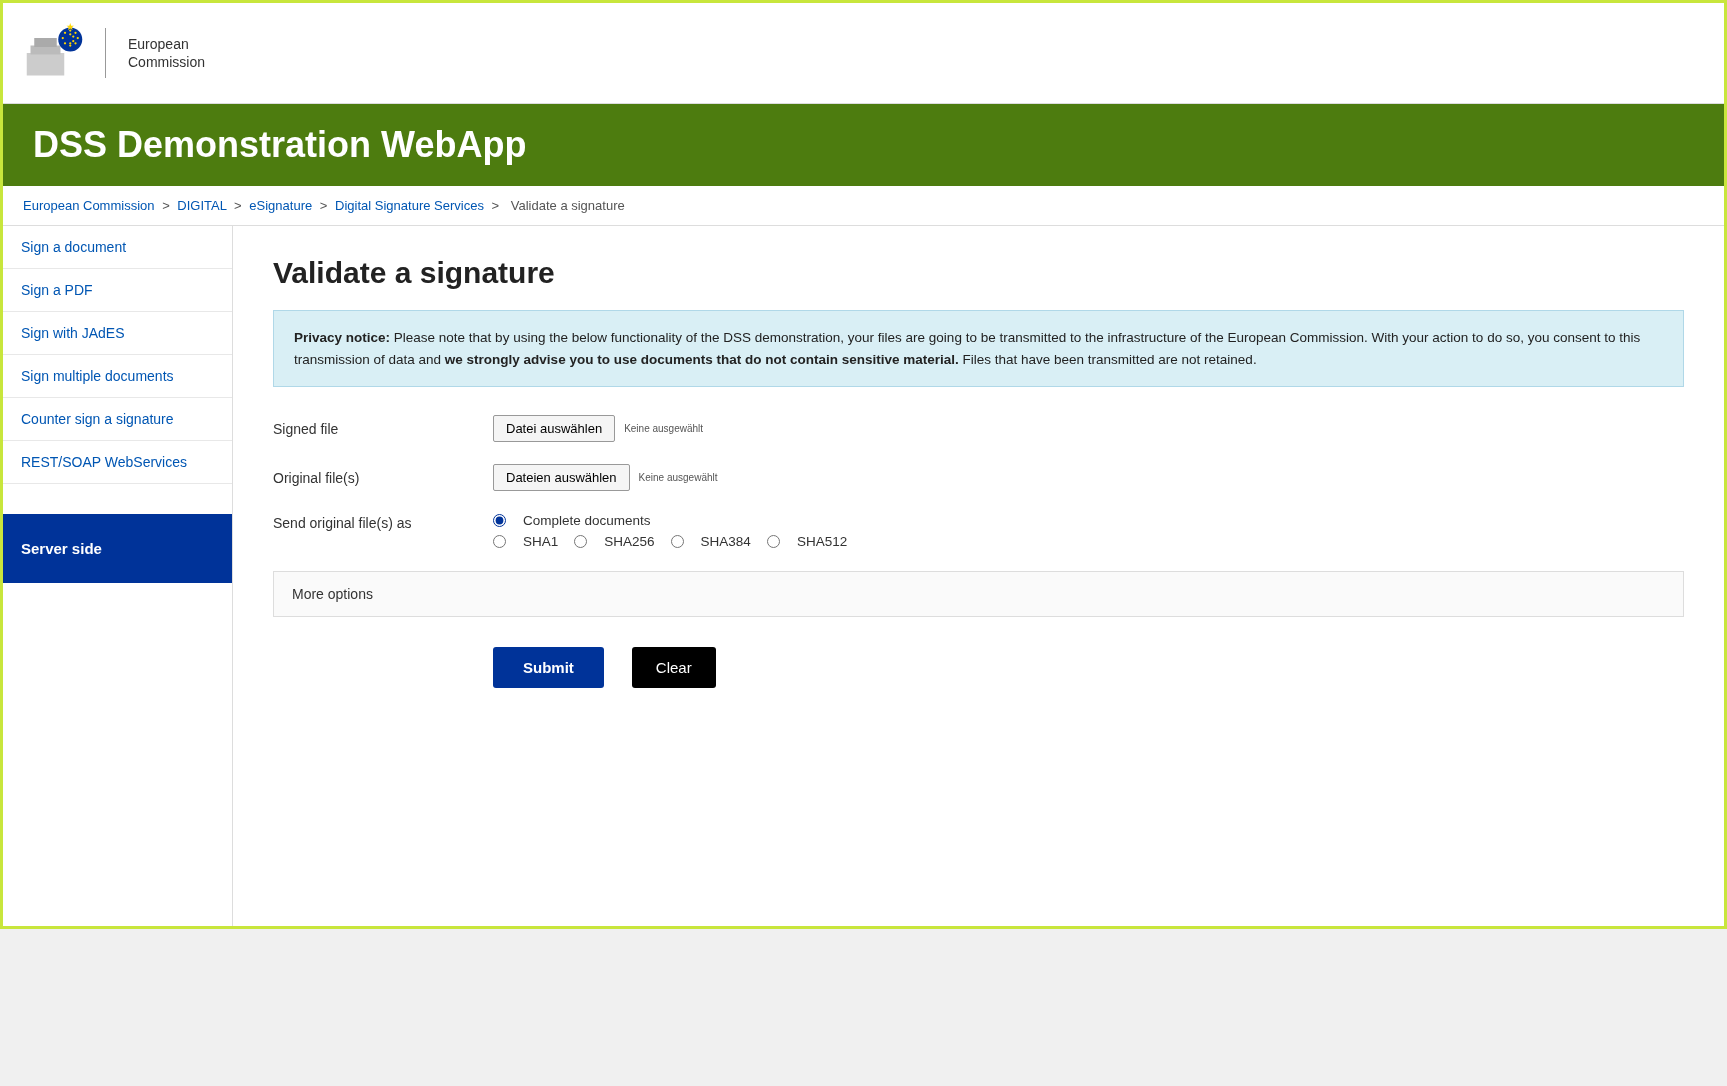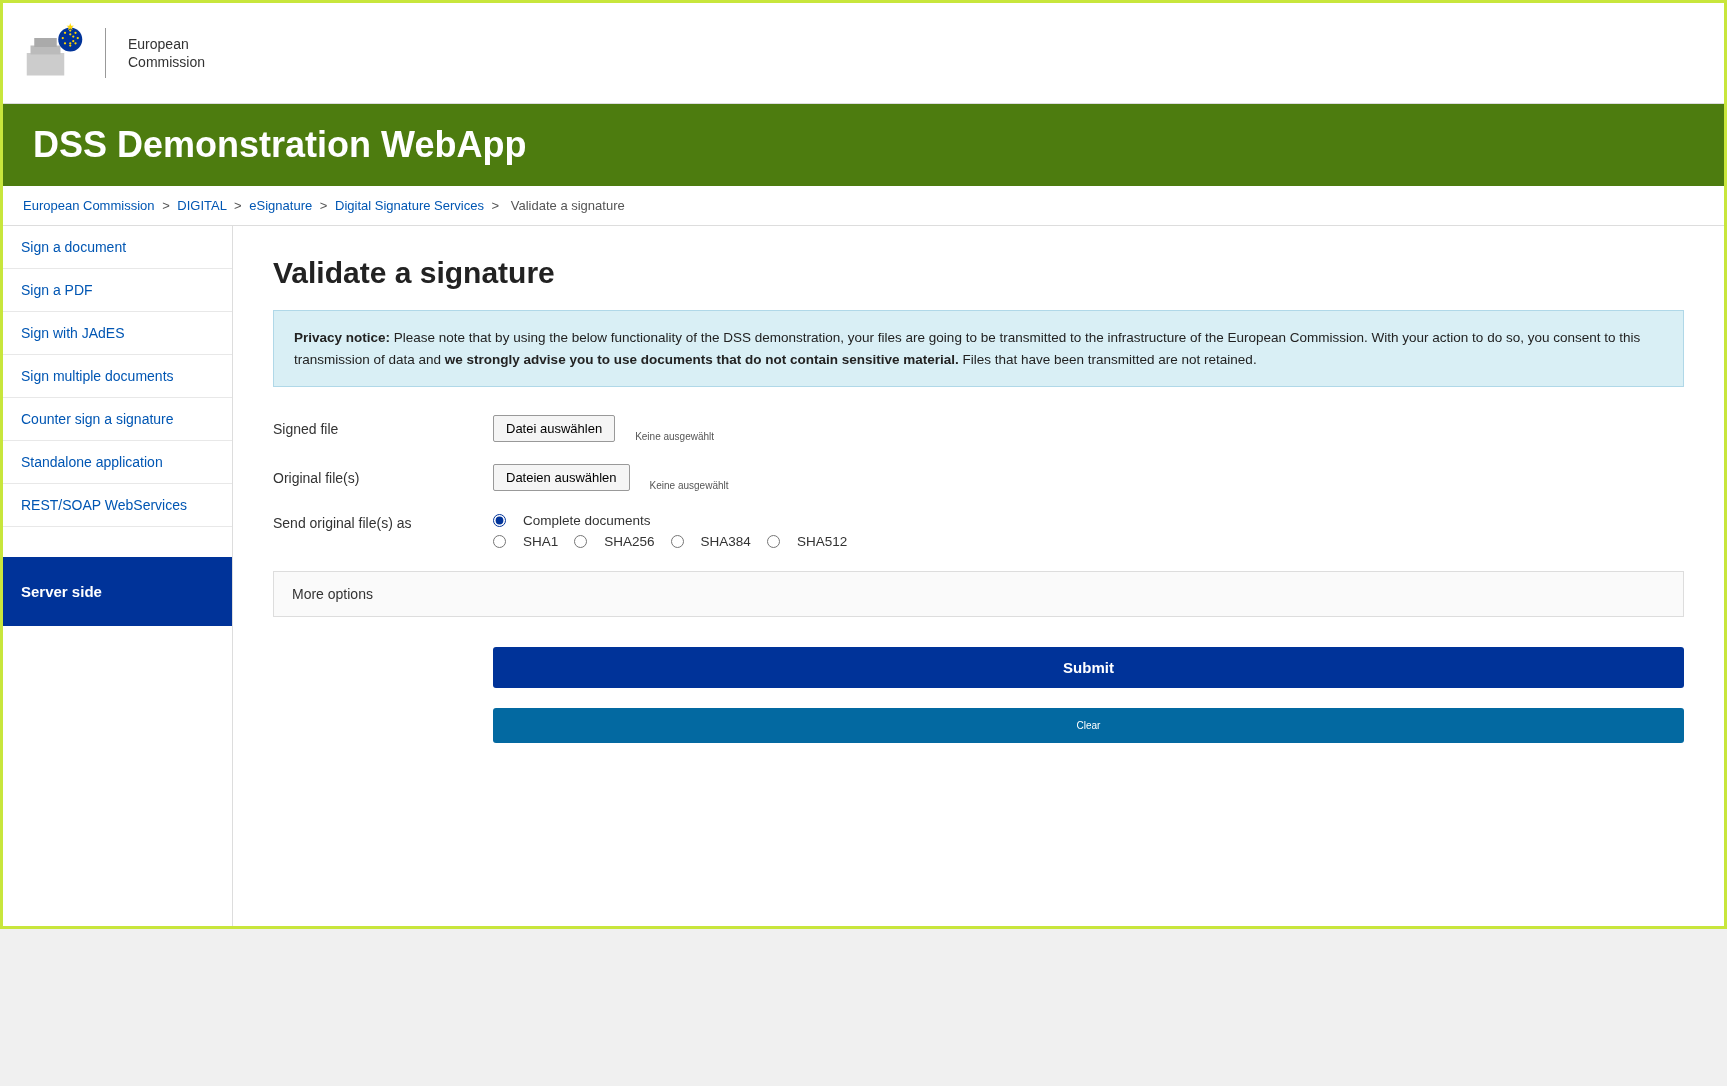--- a/index.html
+++ b/index.html
@@ -134,22 +134,22 @@
       margin-bottom: 22px;
     }
     .form-label {
       width: 220px;
       font-size: 14px;
       color: #333;
       flex-shrink: 0;
     }
     .form-control {
       display: flex;
-      align-items: flex-end;
-      gap: 20px;
+      align-items: center;
+      gap: 9px;
     }
     .file-btn {
       background: #f5f5f5;
       border: 1px solid #999;
       padding: 5px 12px;
       font-size: 13px;
       cursor: pointer;
       border-radius: 2px;
     }
     .file-none {
@@ -188,40 +188,39 @@
       margin-bottom: 30px;
       background: #fafafa;
       color: #333;
       font-size: 14px;
       cursor: pointer;
     }
 
     
     .btn-row {
       display: flex;
-      gap: 20px;
+      gap: 28px;
       margin-left: 220px;
-      flex-direction: column;
     }
     .btn-submit {
       background: #003399;
       color: #fff;
       border: none;
       padding: 12px 30px;
       font-size: 15px;
       font-weight: bold;
       cursor: pointer;
       border-radius: 3px;
     }
     .btn-clear {
-      background: #0369a1;
+      background: #000000;
       color: #fff;
       border: none;
       padding: 12px 24px;
-      font-size: 10px;
+      font-size: 15px;
       cursor: pointer;
       border-radius: 3px;
     }
   </style>
 </head>
 <body>
 
 <div class="top-header">
   <div class="logo-area">
     <svg class="eu-logo" viewBox="0 0 80 80" xmlns="http://www.w3.org/2000/svg">
@@ -273,21 +272,20 @@
 </div>
 
 <div class="main-layout">
 
   <div class="sidebar">
     <div class="sidebar-item">Sign a document</div>
     <div class="sidebar-item">Sign a PDF</div>
     <div class="sidebar-item">Sign with JAdES</div>
     <div class="sidebar-item">Sign multiple documents</div>
     <div class="sidebar-item">Counter sign a signature</div>
-    <div class="sidebar-item">Standalone application</div>
     <div class="sidebar-item">REST/SOAP WebServices</div>
     <div style="height: 30px;"></div>
     <div class="sidebar-server">Server side</div>
   </div>
 
   <div class="content">
     <h2 class="page-title">Validate a signature</h2>
 
     <div class="privacy-notice">
       <strong>Privacy notice:</strong><span> Please note that by using the below functionality of the DSS demonstration, your files are going to be transmitted to the infrastructure of the European Commission. With your action to do so, you consent to this transmission of data and </span><strong>we strongly advise you to use documents that do not contain sensitive material.</strong><span> Files that have been transmitted are not retained.</span>

